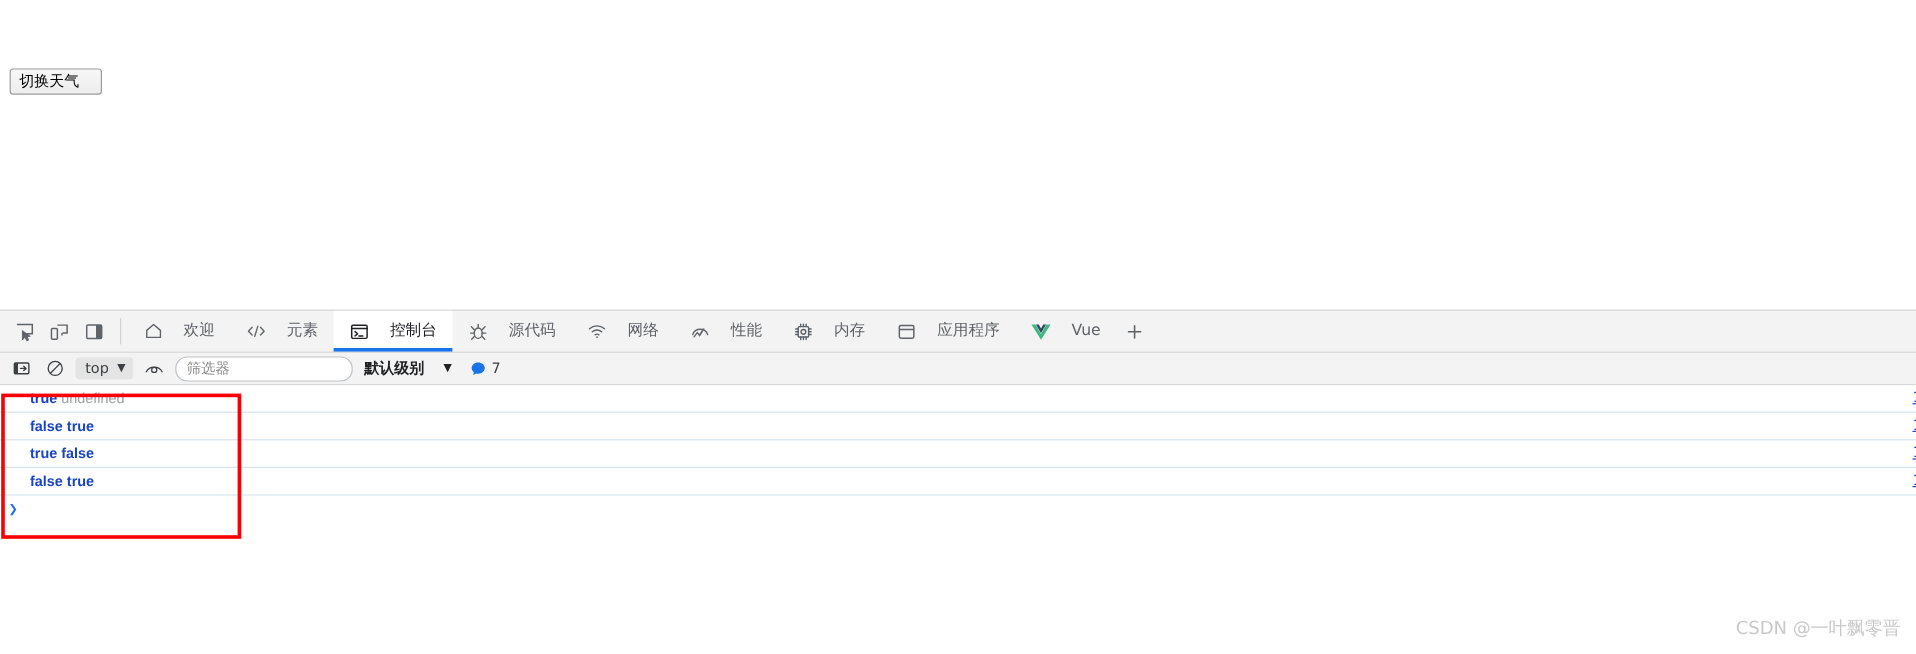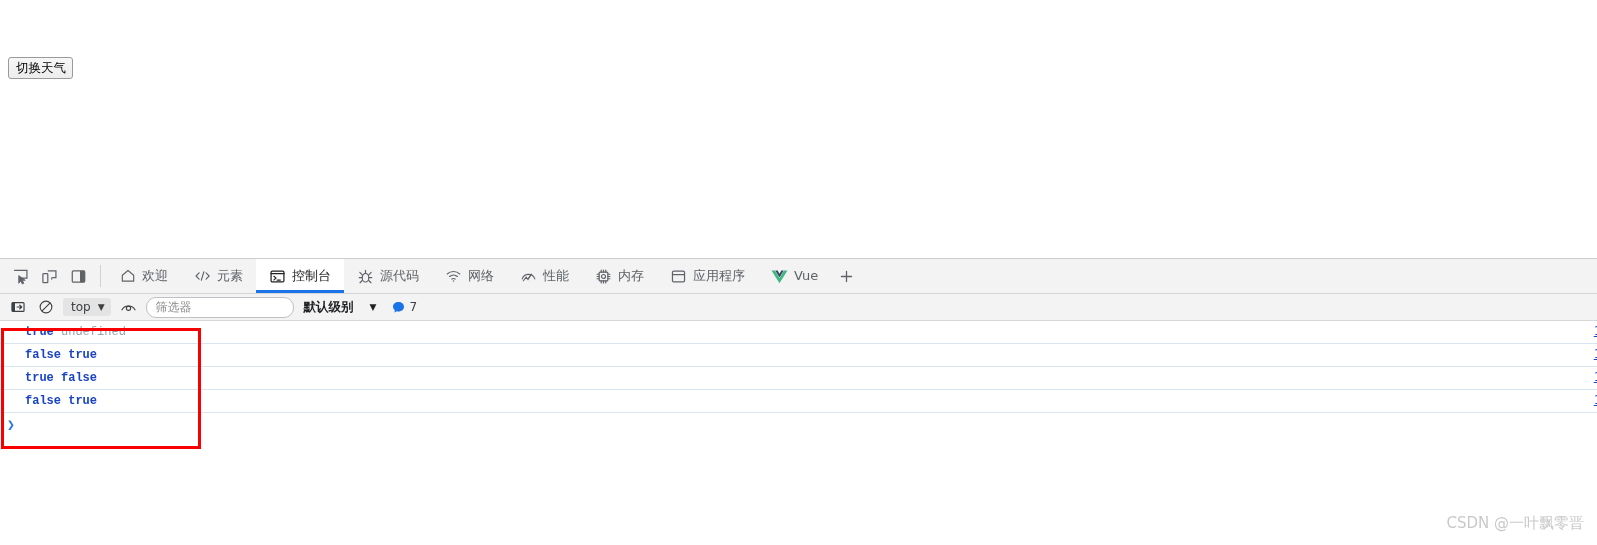--- a/index.html
+++ b/index.html
@@ -41,21 +41,21 @@
   #toggle-weather-button {
     position: absolute;
     left: 8px;
     top: 57px;
     font-size: 12.5px;
     font-family: "DejaVu Sans", "Liberation Sans", sans-serif;
     color: #000000;
     background: linear-gradient(#f7f7f7, #ededed);
     border: 1px solid #9a9a9a;
     border-radius: 3px;
-    padding: 2px 6px 3px 7px;
+    padding: 2px 18px 3px 7px;
     line-height: 15px;
     cursor: pointer;
   }
 
   
   #devtools {
     position: absolute;
     left: 0;
     top: 258px;
     width: 1597px;
@@ -96,21 +96,21 @@
     margin: 6px 5px 6px 2px;
   }
   #panel-tabs {
     display: flex;
     align-items: stretch;
     flex: 0 0 auto;
   }
   .panel-tab {
     display: flex;
     align-items: center;
-    gap: 6px;
+    gap: 17px;
     padding: 0 13px;
     font-size: 13px;
     color: #5f6368;
     cursor: pointer;
     position: relative;
     white-space: nowrap;
     font-family: "DejaVu Sans", "Liberation Sans", sans-serif;
   }
   .panel-tab .tab-label { line-height: 34px; }
   .panel-tab.active {
@@ -191,21 +191,21 @@
   .log-row {
     position: relative;
     height: 23px;
     border-bottom: 1px solid #d8e4f0;
     display: flex;
     align-items: center;
     box-sizing: border-box;
   }
   .log-msg {
     padding-left: 25px;
-    font-family: Liberation Mono, monospace;
+    font-family: Liberation Sans, sans-serif;
     font-size: 12px;
     line-height: 22px;
     white-space: pre;
   }
   .tok-bool { color: #1a44c4; font-weight: bold; }
   .tok-undef { color: #9aa0a6; }
   .log-source {
     position: absolute;
     right: -4px;
     top: 3px;

